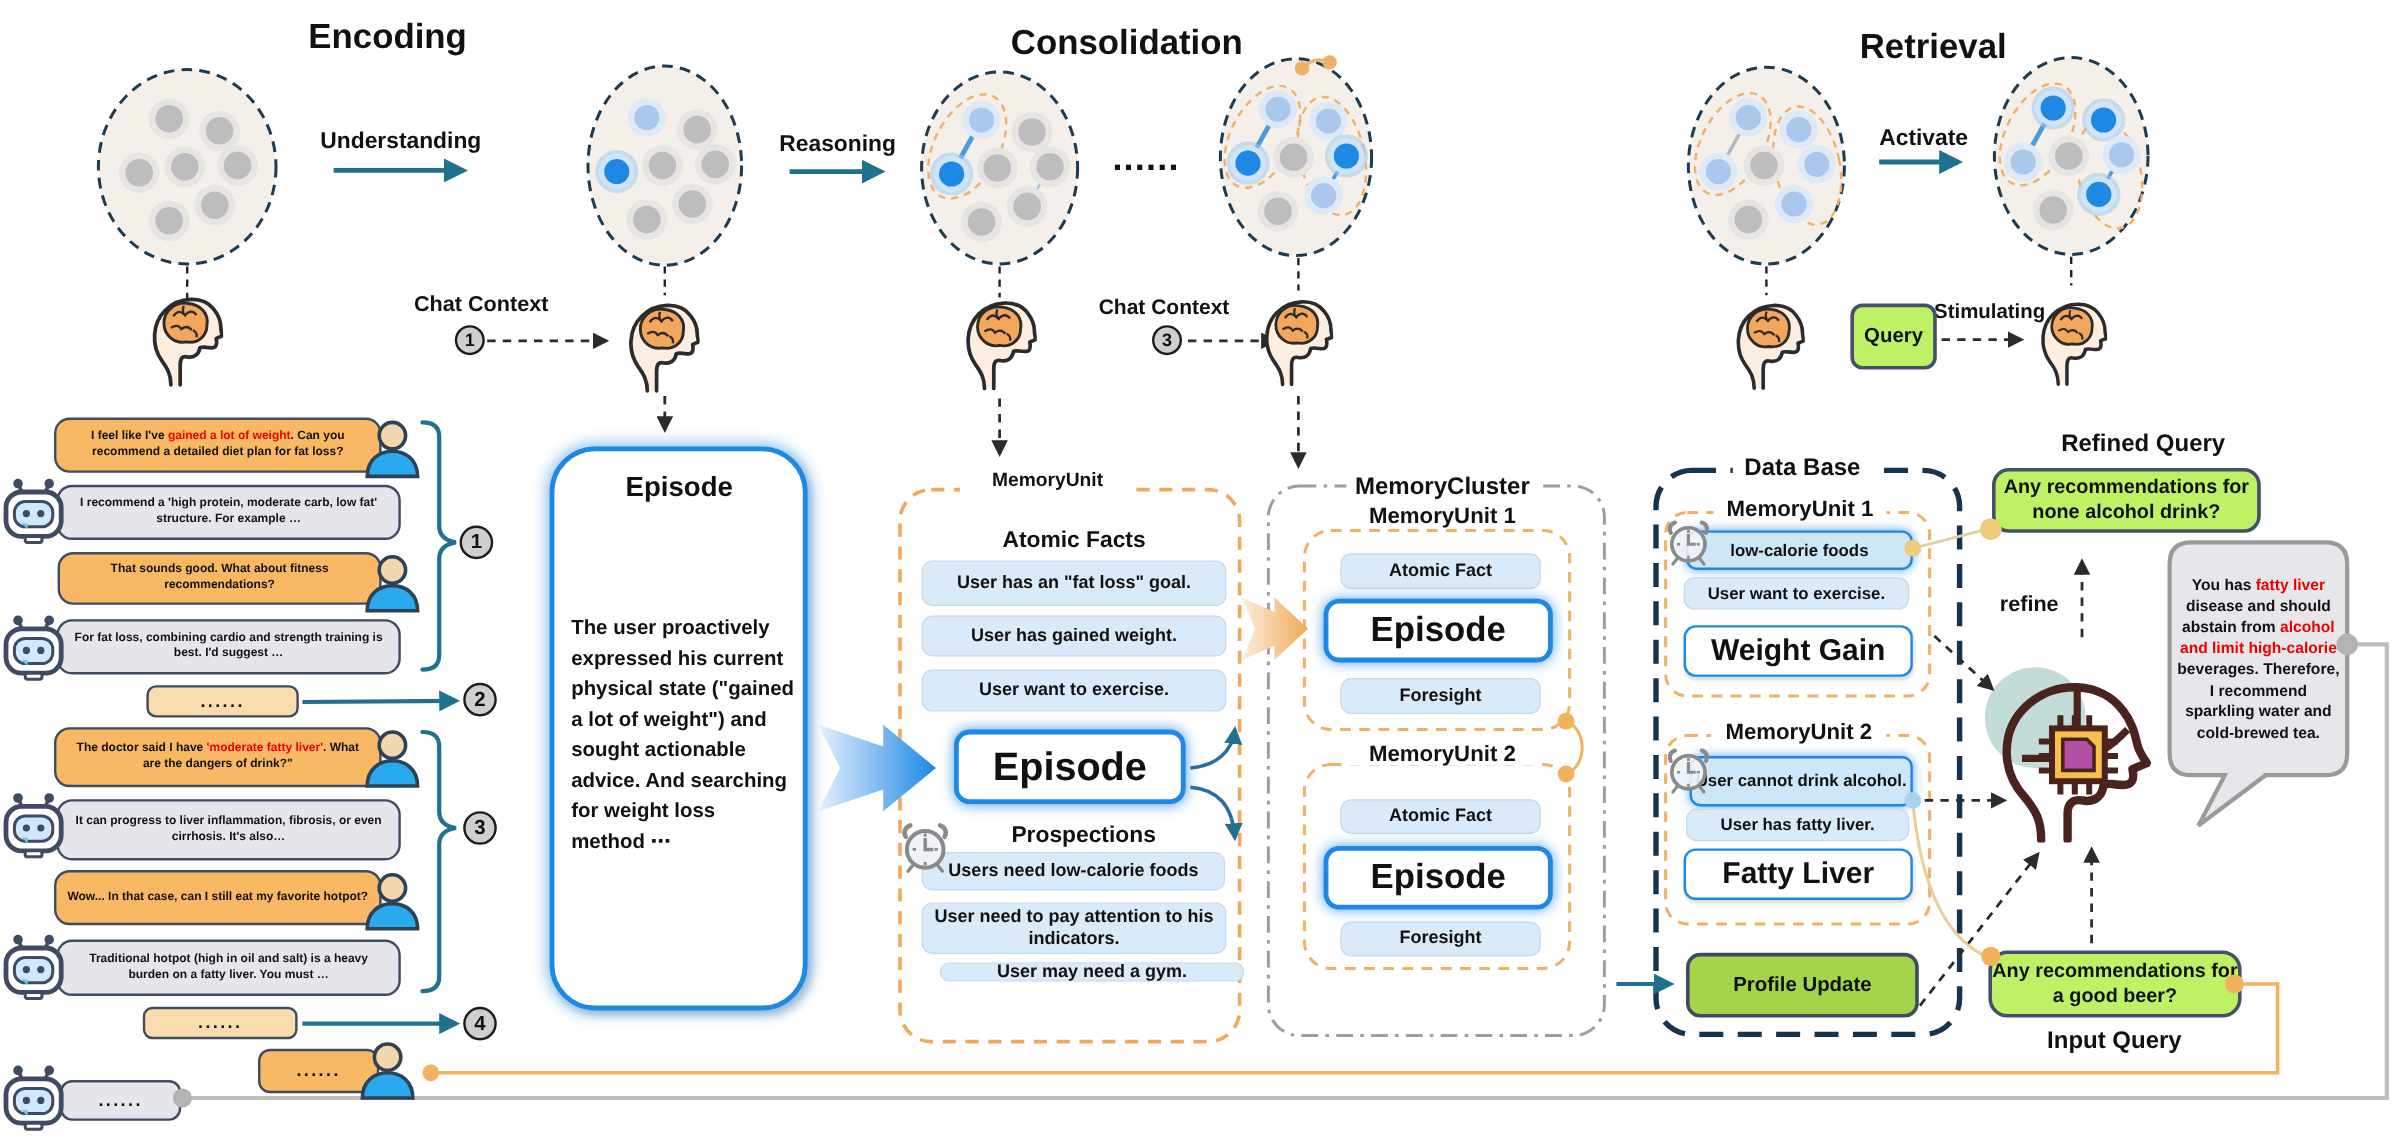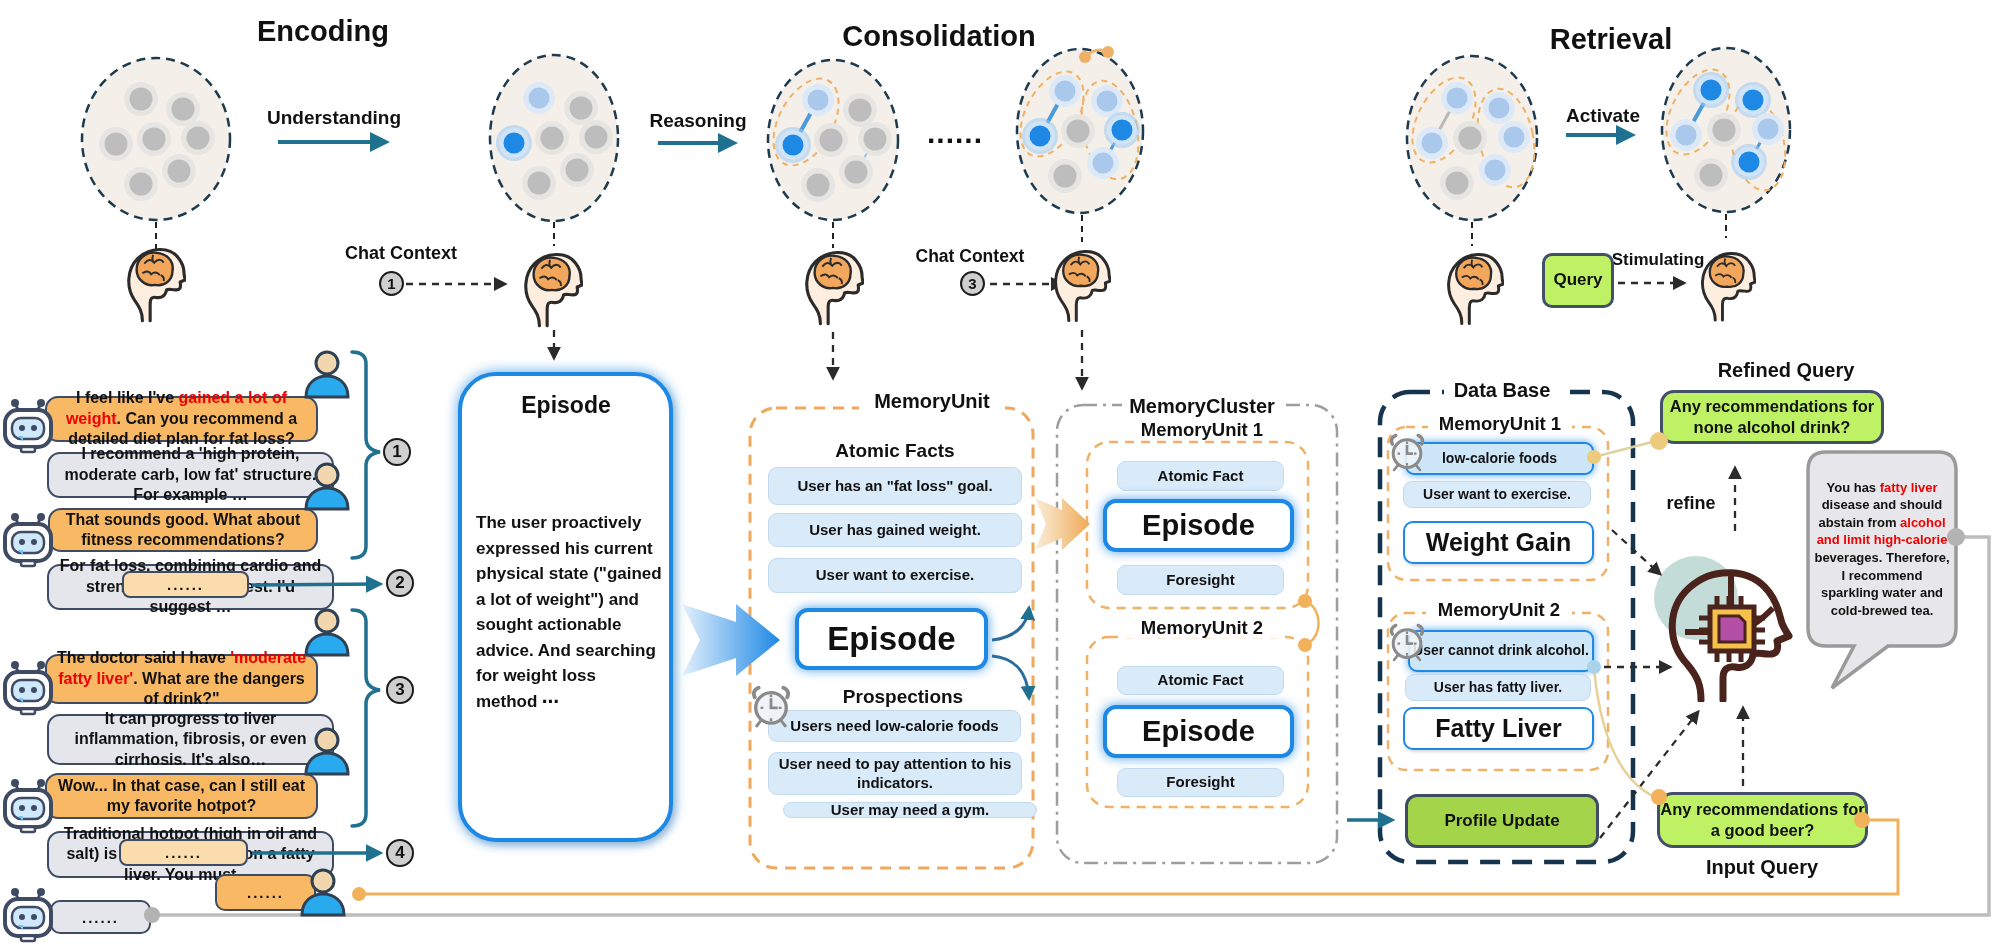--- a/index.html
+++ b/index.html
@@ -2,22 +2,22 @@
 <html><head>
 <meta charset="utf-8">
 <style>
   html,body{margin:0;padding:0;background:#fff;}
   #stage{position:relative;width:1996px;height:948px;background:#fff;overflow:hidden;
          font-family:"Liberation Sans","DejaVu Sans",sans-serif;color:#111;}
   .abs{position:absolute;}
   .ctr{display:flex;align-items:center;justify-content:center;text-align:center;}
   .hdr{font-size:29px;font-weight:bold;}
   .lbl{font-size:19px;font-weight:bold;}
-  .bubble{border:2.5px solid #3f4a63;border-radius:13px;font-size:16px;font-weight:bold;
-          line-height:1.28;padding:16px 8px;box-sizing:border-box;margin-top:48px;}
+  .bubble{border:2.5px solid #3f4a63;border-radius:13px;font-size:10px;font-weight:bold;
+          line-height:1.28;padding:16px 8px;box-sizing:border-box;}
   .u{background:#f9b864;}
   .b{background:#e5e6eb;}
   .ellip{background:#fbdcad;border:2.5px solid #3f4a63;border-radius:8px;
          font-size:15px;font-weight:bold;letter-spacing:2px;box-sizing:border-box;}
   .badge{width:28px;height:28px;border-radius:50%;background:#cfcfcf;border:2.5px solid #1c1c1c;
          font-size:17px;font-weight:bold;box-sizing:border-box;}
   .badge.sm{width:25px;height:25px;font-size:15px;}
   .red{color:#ee0000;}
   .panel-title{background:#fff;font-weight:bold;padding:0 4px;}
   .fact{background:#d9eaf9;border:1px solid #c3d9ee;border-radius:9px;font-size:15px;
@@ -178,21 +178,21 @@
 
 <div class="abs ctr badge" style="left:383px;top:438px;">1</div>
 <div class="abs ctr badge" style="left:386px;top:569px;">2</div>
 <div class="abs ctr badge" style="left:386px;top:676px;">3</div>
 <div class="abs ctr badge" style="left:386px;top:839px;">4</div>
 
 <div class="abs" style="left:458px;top:372px;width:215px;height:470px;background:#fff;border:4.5px solid #1e88e5;border-radius:38px;box-shadow:0 0 12px 2px rgba(30,136,229,.55),3px 4px 6px rgba(0,0,0,.15);box-sizing:border-box;"></div>
 <div class="abs ctr" style="left:508px;top:390px;width:116px;height:30px;font-size:23px;font-weight:bold;">Episode</div>
 <div class="abs" style="left:476px;top:492px;width:186px;font-size:17px;font-weight:bold;line-height:25.5px;margin-top:18px;">The user proactively expressed his current physical state ("gained a lot of weight") and sought actionable advice. And searching for weight loss method ⋯</div>
 
-<div class="abs ctr panel-title" style="left:859px;top:390px;width:138px;height:22px;font-size:20px;">MemoryUnit</div>
+<div class="abs ctr panel-title" style="left:800px;top:390px;width:138px;height:22px;font-size:16px;">MemoryUnit</div>
 <div class="abs ctr" style="left:828px;top:440px;width:134px;height:22px;font-size:19px;font-weight:bold;">Atomic Facts</div>
 <div class="abs ctr fact" style="left:768px;top:467px;width:254px;height:38px;">User has an "fat loss" goal.</div>
 <div class="abs ctr fact" style="left:768px;top:513px;width:254px;height:34px;">User has gained weight.</div>
 <div class="abs ctr fact" style="left:768px;top:558px;width:254px;height:35px;">User want to exercise.</div>
 <div class="abs ctr epi" style="left:795px;top:608px;width:193px;height:62px;font-size:33px;">Episode</div>
 <div class="abs ctr" style="left:833px;top:686px;width:140px;height:22px;font-size:19px;font-weight:bold;">Prospections</div>
 <div class="abs ctr fact" style="left:768px;top:710px;width:253px;height:32px;">Users need low-calorie foods</div>
 <div class="abs ctr fact" style="left:768px;top:752px;width:254px;height:43px;">User need to pay attention to his indicators.</div>
 <div class="abs ctr fact" style="left:768px;top:802px;width:254px;height:16px;margin-left:15px;">User may need a gym.</div>
 

